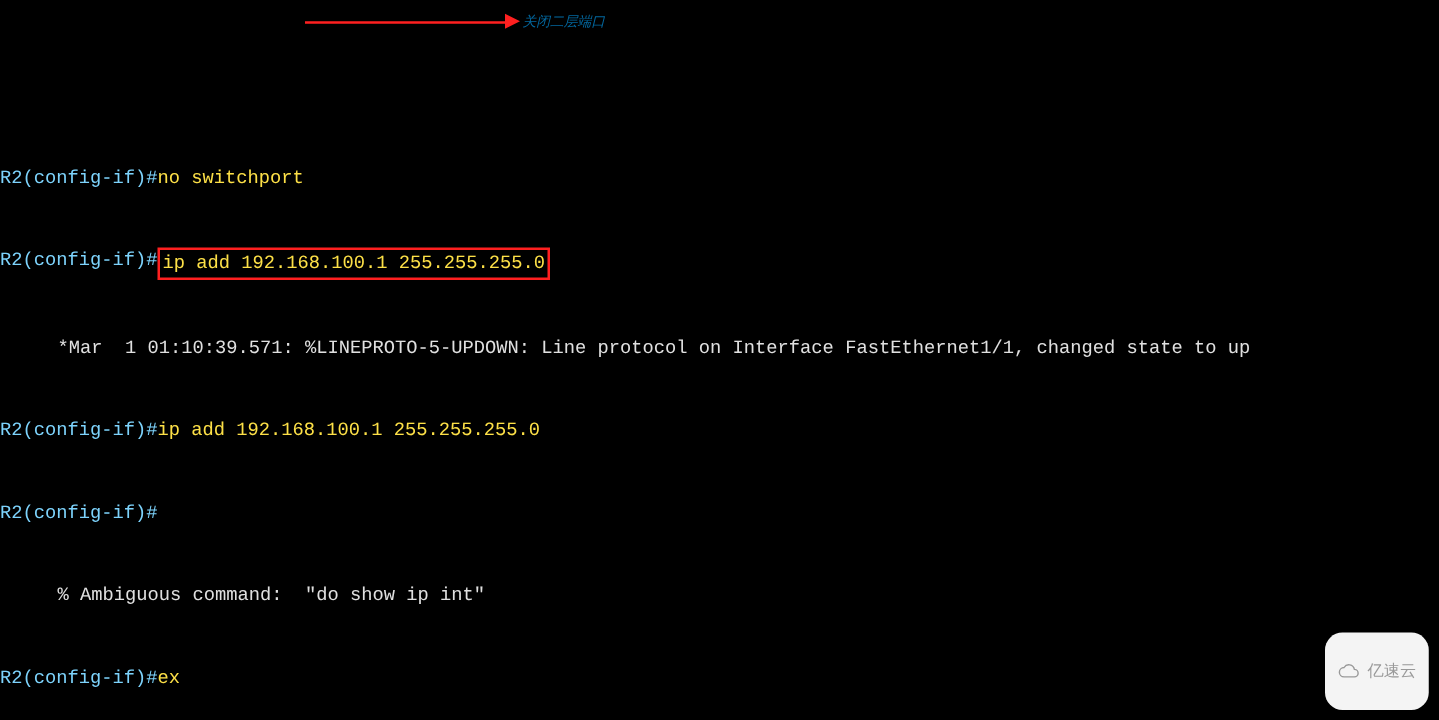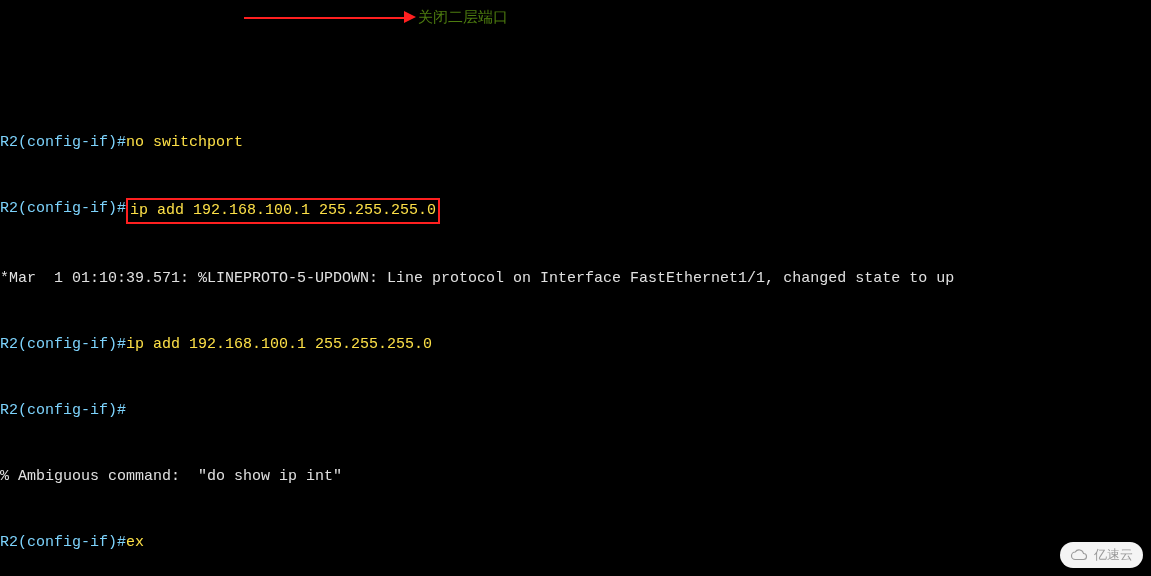--- a/index.html
+++ b/index.html
@@ -12,51 +12,52 @@
       width: 1151px;
       height: 576px;
       overflow: hidden;
       position: relative;
       white-space: pre;
     }
     .term { padding: 0; }
     .row { min-height: 22px; display: flex; }
     .prompt { color: #7dd3fc; }
     .cmd { color: #fde047; }
-    .white { color: #e0e0e0; }
+    .white { color: #e0e0e0; margin-left: 46px; }
     .box-red { border: 2px solid #ff2020; display: inline-block; padding: 0 2px; }
     .ann-line {
       position: absolute;
       top: 17px;
       left: 244px;
       width: 165px;
       height: 2px;
       background: #ff2020;
     }
     .ann-arrow {
       position: absolute;
       top: 11px;
       left: 404px;
       width: 0; height: 0;
       border-left: 12px solid #ff2020;
       border-top: 6px solid transparent;
       border-bottom: 6px solid transparent;
     }
     .ann-text {
       position: absolute;
-      color: #4d7c0f;
+      color: #0369a1;
       top: 8px;
       left: 418px;
-      font-size: 15px;
+      font-size: 11px;
       white-space: nowrap;
+      font-style: italic;
     }
     .watermark {
       position:absolute; right:8px; bottom:8px;
       background:#f4f4f4; color:#999; border-radius:14px;
-      padding:2px 10px; font-size:13px; font-family:sans-serif;
+      padding:20px 10px; font-size:13px; font-family:sans-serif;
       display:flex; align-items:center; gap:6px;
       box-shadow:0 0 2px rgba(0,0,0,.2);
     }
     .watermark svg { width:18px; height:14px; }
   </style>
 </head>
 <body>
 
 
 

